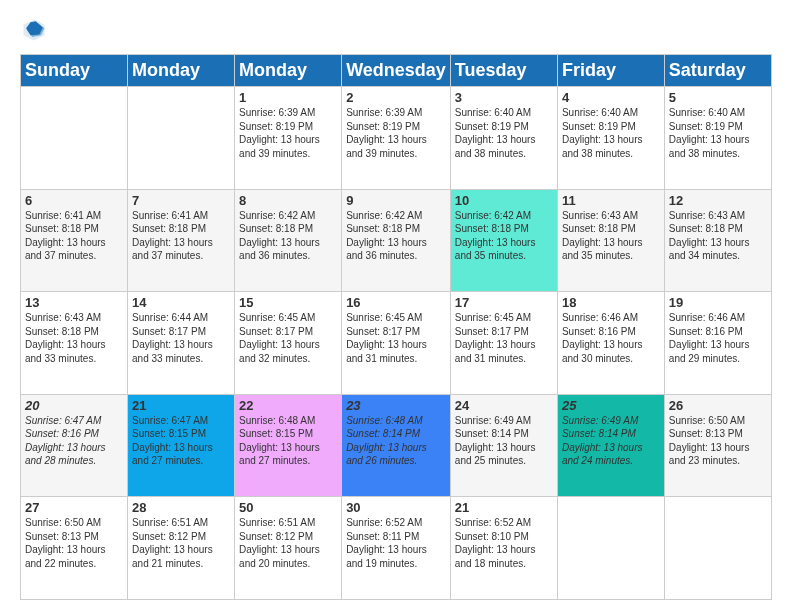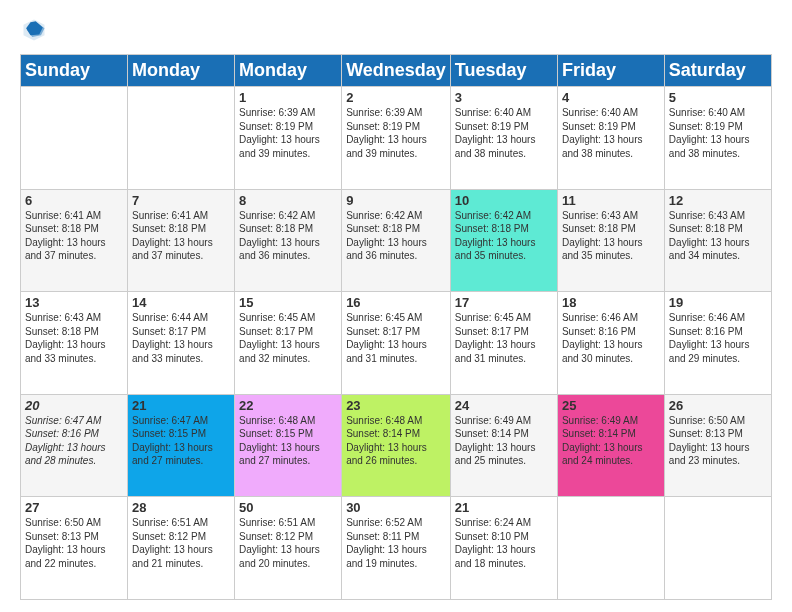--- a/index.html
+++ b/index.html
@@ -261,33 +261,33 @@
             <div class="day-info">Sunrise: 6:47 AM
 Sunset: 8:15 PM
 Daylight: 13 hours and 27 minutes.</div>
           </td>
           <td style="background: #f0abfc;">
             <span class="day-number">22</span>
             <div class="day-info">Sunrise: 6:48 AM
 Sunset: 8:15 PM
 Daylight: 13 hours and 27 minutes.</div>
           </td>
-          <td style="background: #bef264;">
+          <td style="background: #3b82f6; font-style: italic;">
             <span class="day-number">23</span>
             <div class="day-info">Sunrise: 6:48 AM
 Sunset: 8:14 PM
 Daylight: 13 hours and 26 minutes.</div>
           </td>
           <td style="background: rgb(245, 245, 245); margin-top: 33px;">
             <span class="day-number">24</span>
             <div class="day-info">Sunrise: 6:49 AM
 Sunset: 8:14 PM
 Daylight: 13 hours and 25 minutes.</div>
           </td>
-          <td style="background: #ec4899;">
+          <td style="background: #14b8a6; font-style: italic;">
             <span class="day-number">25</span>
             <div class="day-info">Sunrise: 6:49 AM
 Sunset: 8:14 PM
 Daylight: 13 hours and 24 minutes.</div>
           </td>
           <td style="background: rgb(245, 245, 245);">
             <span class="day-number">26</span>
             <div class="day-info">Sunrise: 6:50 AM
 Sunset: 8:13 PM
 Daylight: 13 hours and 23 minutes.</div>
@@ -313,21 +313,21 @@
 Daylight: 13 hours and 20 minutes.</div>
           </td>
           <td>
             <span class="day-number">30</span>
             <div class="day-info">Sunrise: 6:52 AM
 Sunset: 8:11 PM
 Daylight: 13 hours and 19 minutes.</div>
           </td>
           <td>
             <span class="day-number">21</span>
-            <div class="day-info">Sunrise: 6:24 AM
+            <div class="day-info">Sunrise: 6:52 AM
 Sunset: 8:10 PM
 Daylight: 13 hours and 18 minutes.</div>
           </td>
           <td class="empty-cell"></td>
           <td class="empty-cell"></td>
         </tr>
       </tbody>
   </table>
 </div>
 

